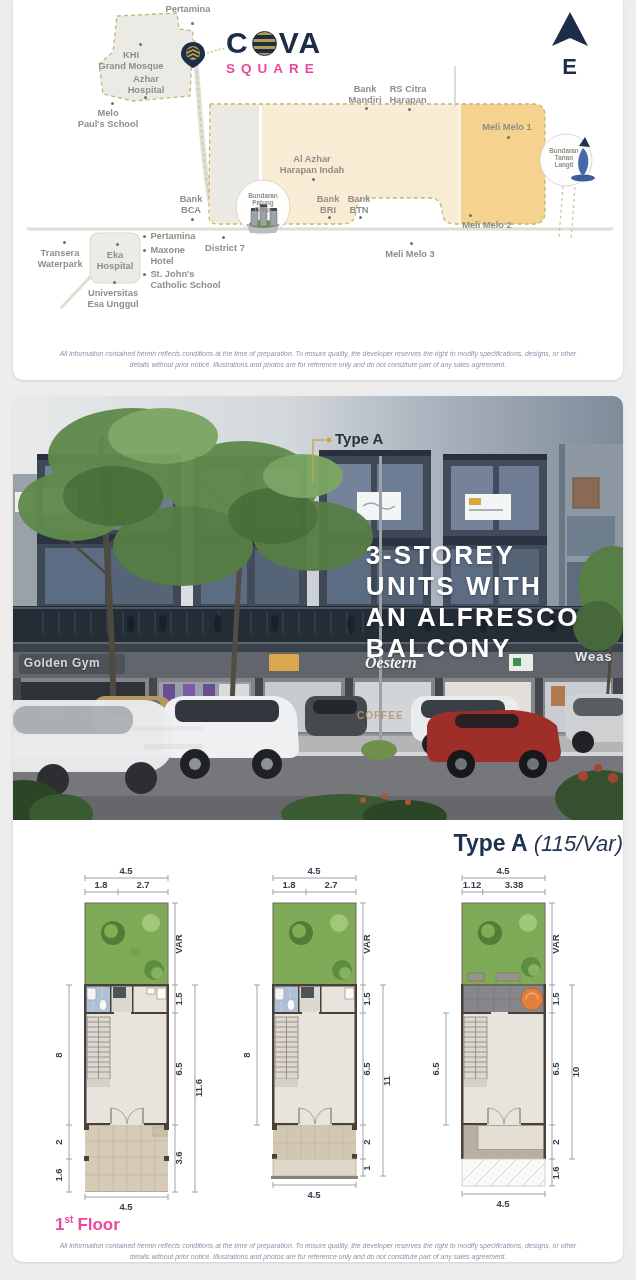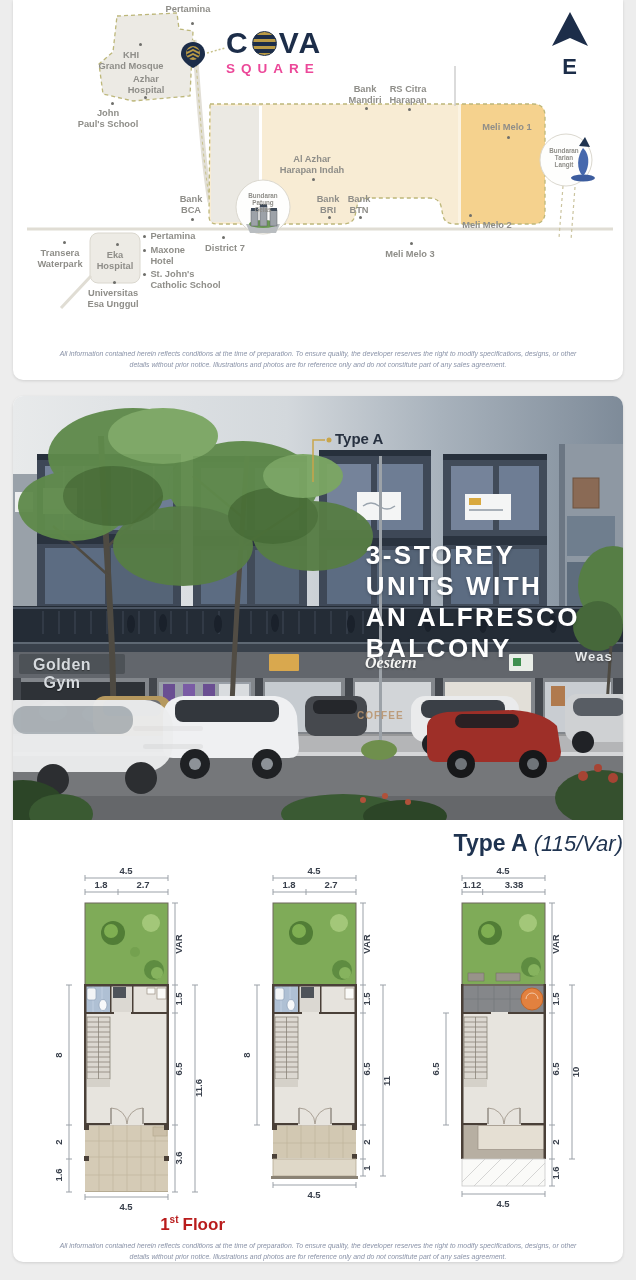--- a/index.html
+++ b/index.html
@@ -24,34 +24,34 @@
   .logo-o{display:inline-block;width:23px;height:23px;border-radius:50%;margin:0 2px;
           background:repeating-linear-gradient(180deg,#B99A45 0 3px,#1C2D49 3px 7px);border:1.5px solid #1C2D49;}
   .logo-row2{font-size:13.5px;font-weight:700;color:#ec4899;letter-spacing:6px;margin-top:1px;}
   .disc{position:absolute;left:50%;transform:translateX(-50%);width:520px;text-align:center;
         font-size:6.9px;font-style:italic;color:#8A93A8;line-height:1.55;}
   
   .photo{position:absolute;left:0;top:0;width:610px;height:424px;overflow:hidden;}
   .callout{position:absolute;left:322px;top:34px;font-size:15px;font-weight:700;color:#273140;}
   .headline{position:absolute;right:43px;top:144px;text-align:left;color:#ffffff;font-size:26px;font-weight:700;
             letter-spacing:2.5px;line-height:31px;white-space:pre-line;text-shadow:0 1px 3px rgba(20,30,40,.35);}
-  .sign-gym{position:absolute;left:6px;top:260px;width:86px;text-align:center;font-size:16px;font-weight:700;
+  .sign-gym{position:absolute;left:6px;top:260px;width:86px;text-align:center;font-size:12px;font-weight:700;
             color:#D6DADE;letter-spacing:.5px;text-shadow:0 1px 1px rgba(0,0,0,.4);}
   .sign-oestern{position:absolute;left:352px;top:258px;font-family:"Liberation Serif",serif;font-size:16px;
             font-weight:700;font-style:italic;color:#F4F4F2;text-shadow:0 1px 2px rgba(0,0,0,.4);}
   .sign-weas{position:absolute;left:562px;top:253px;width:48px;overflow:hidden;font-size:13px;font-weight:700;
             color:#E8EAEC;letter-spacing:1px;text-shadow:0 1px 2px rgba(0,0,0,.4);}
   .sign-coffee{position:absolute;left:344px;top:314px;font-size:10px;font-weight:700;color:#B9936B;
             letter-spacing:1px;opacity:.85;}
   
   .fp-title{position:absolute;left:0;top:434px;width:610px;text-align:right;color:#1F3350;}
   .fp-title .t1{font-size:23px;font-weight:800;}
   .fp-title .t2{font-size:22px;font-weight:500;font-style:italic;margin-left:6px;}
   .plan-svg{position:absolute;width:170px;height:352px;}
-  .floor-label{position:absolute;width:170px;text-align:right;top:818px;font-size:17px;font-weight:800;color:#b91c1c;}
+  .floor-label{position:absolute;width:170px;text-align:left;top:818px;font-size:17px;font-weight:800;color:#ec4899;}
   .floor-label sup{font-size:10px;}
   .floor-label .fw{margin-left:4px;}
   text.dim{font-size:9.5px;font-weight:700;fill:#39404C;font-family:"Liberation Sans",sans-serif;}
 </style>
 </head>
 <body>
 
 <div class="screen">
 
   <section class="card card-map">
@@ -117,21 +117,21 @@
           <span>VA</span>
       </div>
       <div class="logo-row2">SQUARE</div>
     </div>
 
     <div class="mlabel" style="left:175px;top:4px">Pertamina</div>
     <div class="mlabel" style="left:118px;top:50px">KHI
 Grand Mosque</div>
     <div class="mlabel" style="left:133px;top:74px">Azhar
 Hospital</div>
-    <div class="mlabel" style="left:95px;top:108px">John
+    <div class="mlabel" style="left:95px;top:108px">Melo
 Paul's School</div>
     <div class="mlabel" style="left:352px;top:84px">Bank
 Mandiri</div>
     <div class="mlabel" style="left:395px;top:84px">RS Citra
 Harapan</div>
     <div class="mlabel" style="left:494px;top:122px">Meli Melo 1</div>
     <div class="mlabel" style="left:299px;top:154px">Al Azhar
 Harapan Indah</div>
     <div class="mlabel" style="left:178px;top:194px">Bank
 BCA</div>

